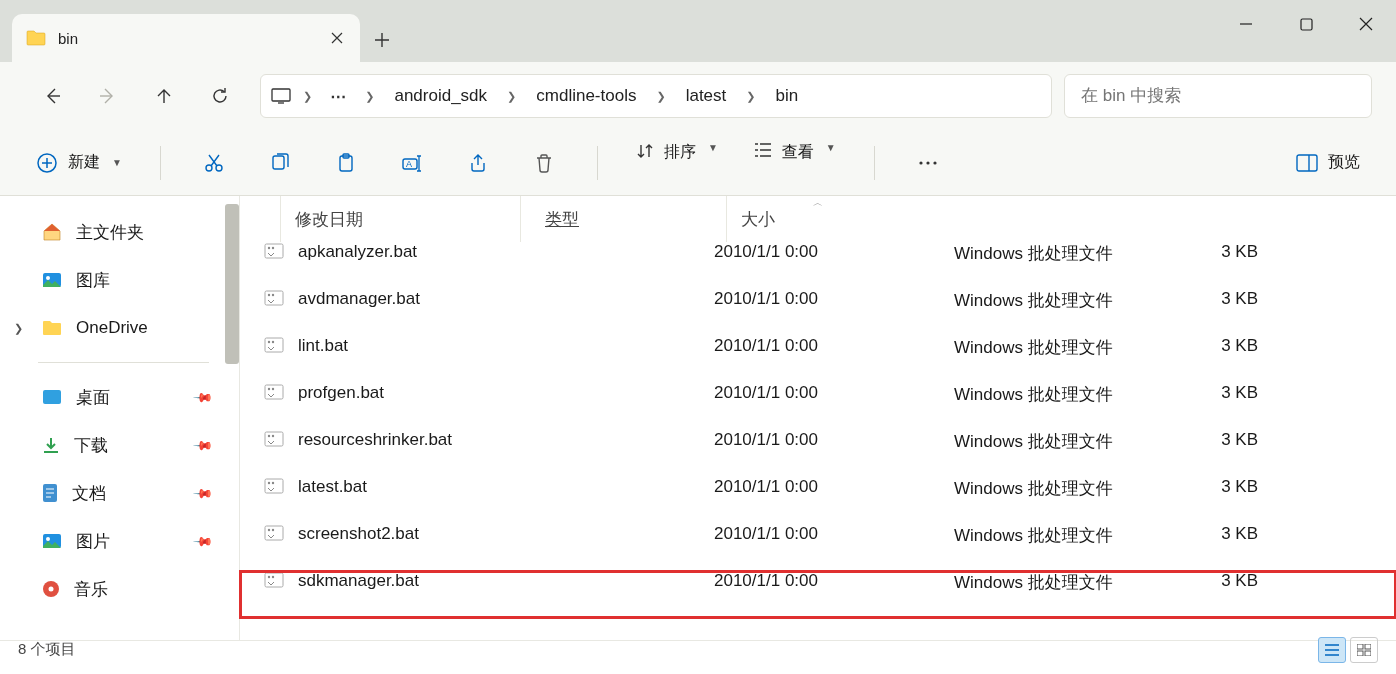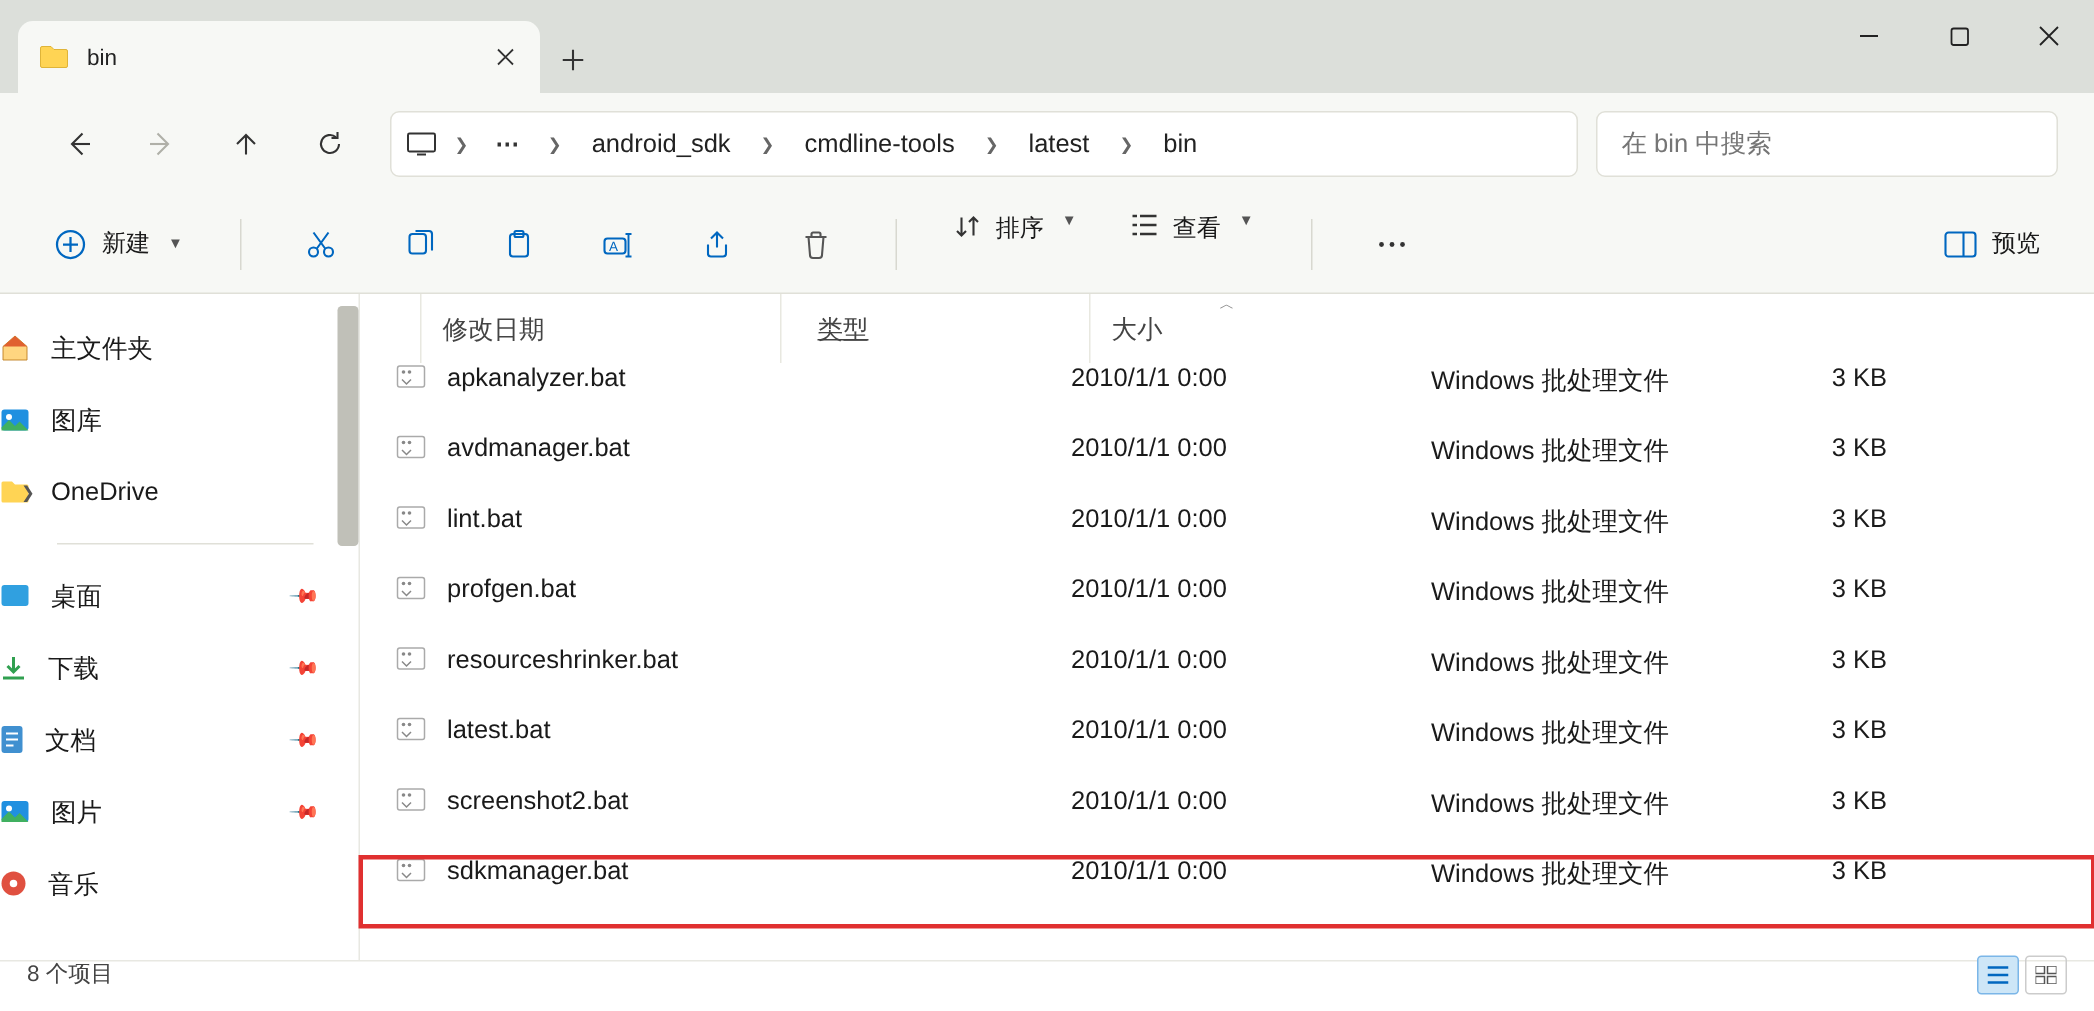--- a/index.html
+++ b/index.html
@@ -36,21 +36,21 @@
 .tb-sort, .tb-view { display: flex; align-items: flex-start; gap: 10px; padding: 0 12px; height: 42px; }
 .tb-label { font-size: 16px; }
 .tb-chev { font-size: 10px; color: #555; margin-left: 2px; }
 .tb-spacer { flex: 1; }
 .tb-preview { display: flex; align-items: center; gap: 10px; padding: 0 12px; }
 
 
 .content { display: flex; height: calc(674px - 62px - 68px - 66px - 34px); background: #fff; }
 .sidebar { width: 240px; border-right: 1px solid #e8e8e2; padding-top: 12px; position: relative; }
 .sidebar-scroll { position: absolute; right: 0; top: 8px; width: 14px; height: 160px; background: #c0c0b8; border-radius: 3px; }
-.nav-item { display: flex; align-items: center; height: 48px; gap: 14px; font-size: 17px; cursor: pointer; text-align: center; }
+.nav-item { display: flex; align-items: center; height: 48px; padding-left: 42px; gap: 14px; font-size: 17px; cursor: pointer; text-align: center; }
 .nav-item .chev-left { position: absolute; left: 14px; color: #555; font-size: 11px; }
 .nav-item.with-chev { position: relative; }
 .nav-divider { height: 1px; background: #e0e0d8; margin: 10px 30px 10px 38px; }
 .pin { margin-left: auto; margin-right: 28px; color: #888; transform: rotate(45deg); font-size: 13px; }
 
 .filelist { flex: 1; position: relative; }
 .collapse-chev { position: absolute; top: 0; left: 50%; transform: translateX(-50%); font-size: 10px; color: #888; }
 .col-headers { display: flex; height: 46px; align-items: center; border-bottom: 0; padding-left: 40px; color: #444; font-size: 17px; }
 .col-name { width: 420px; }
 .col-date { width: 240px; border-left: 1px solid #e8e8e0; padding-left: 14px; height: 100%; display: flex; align-items: center; }

